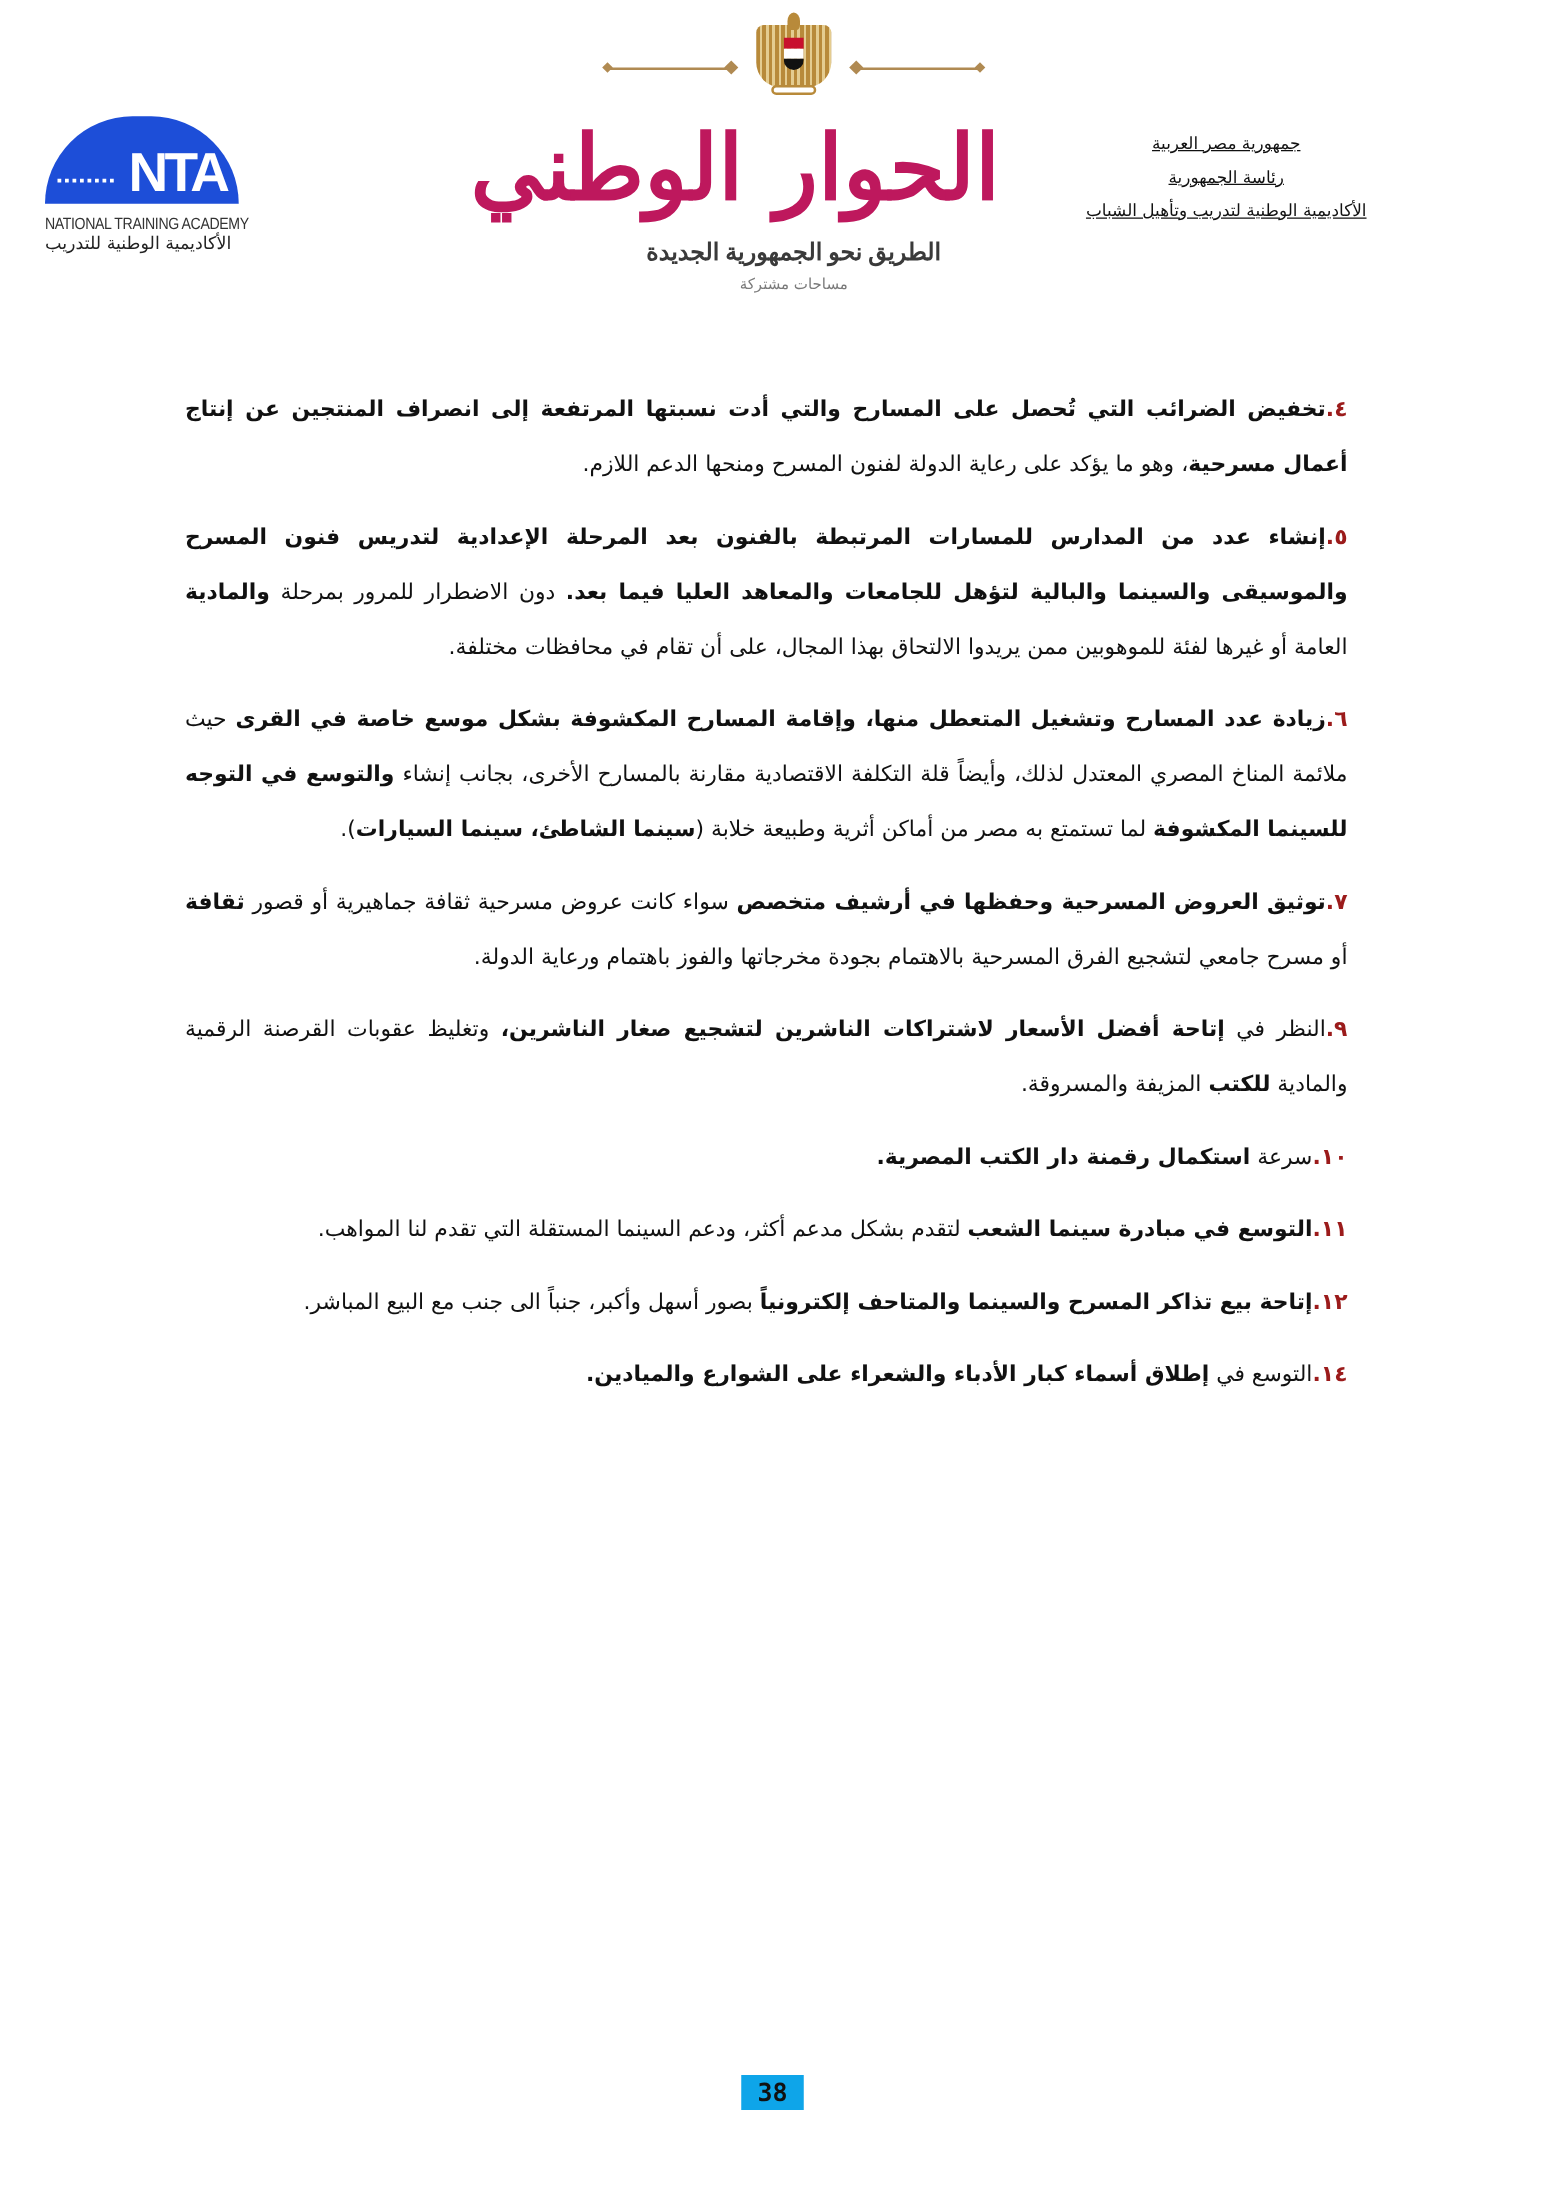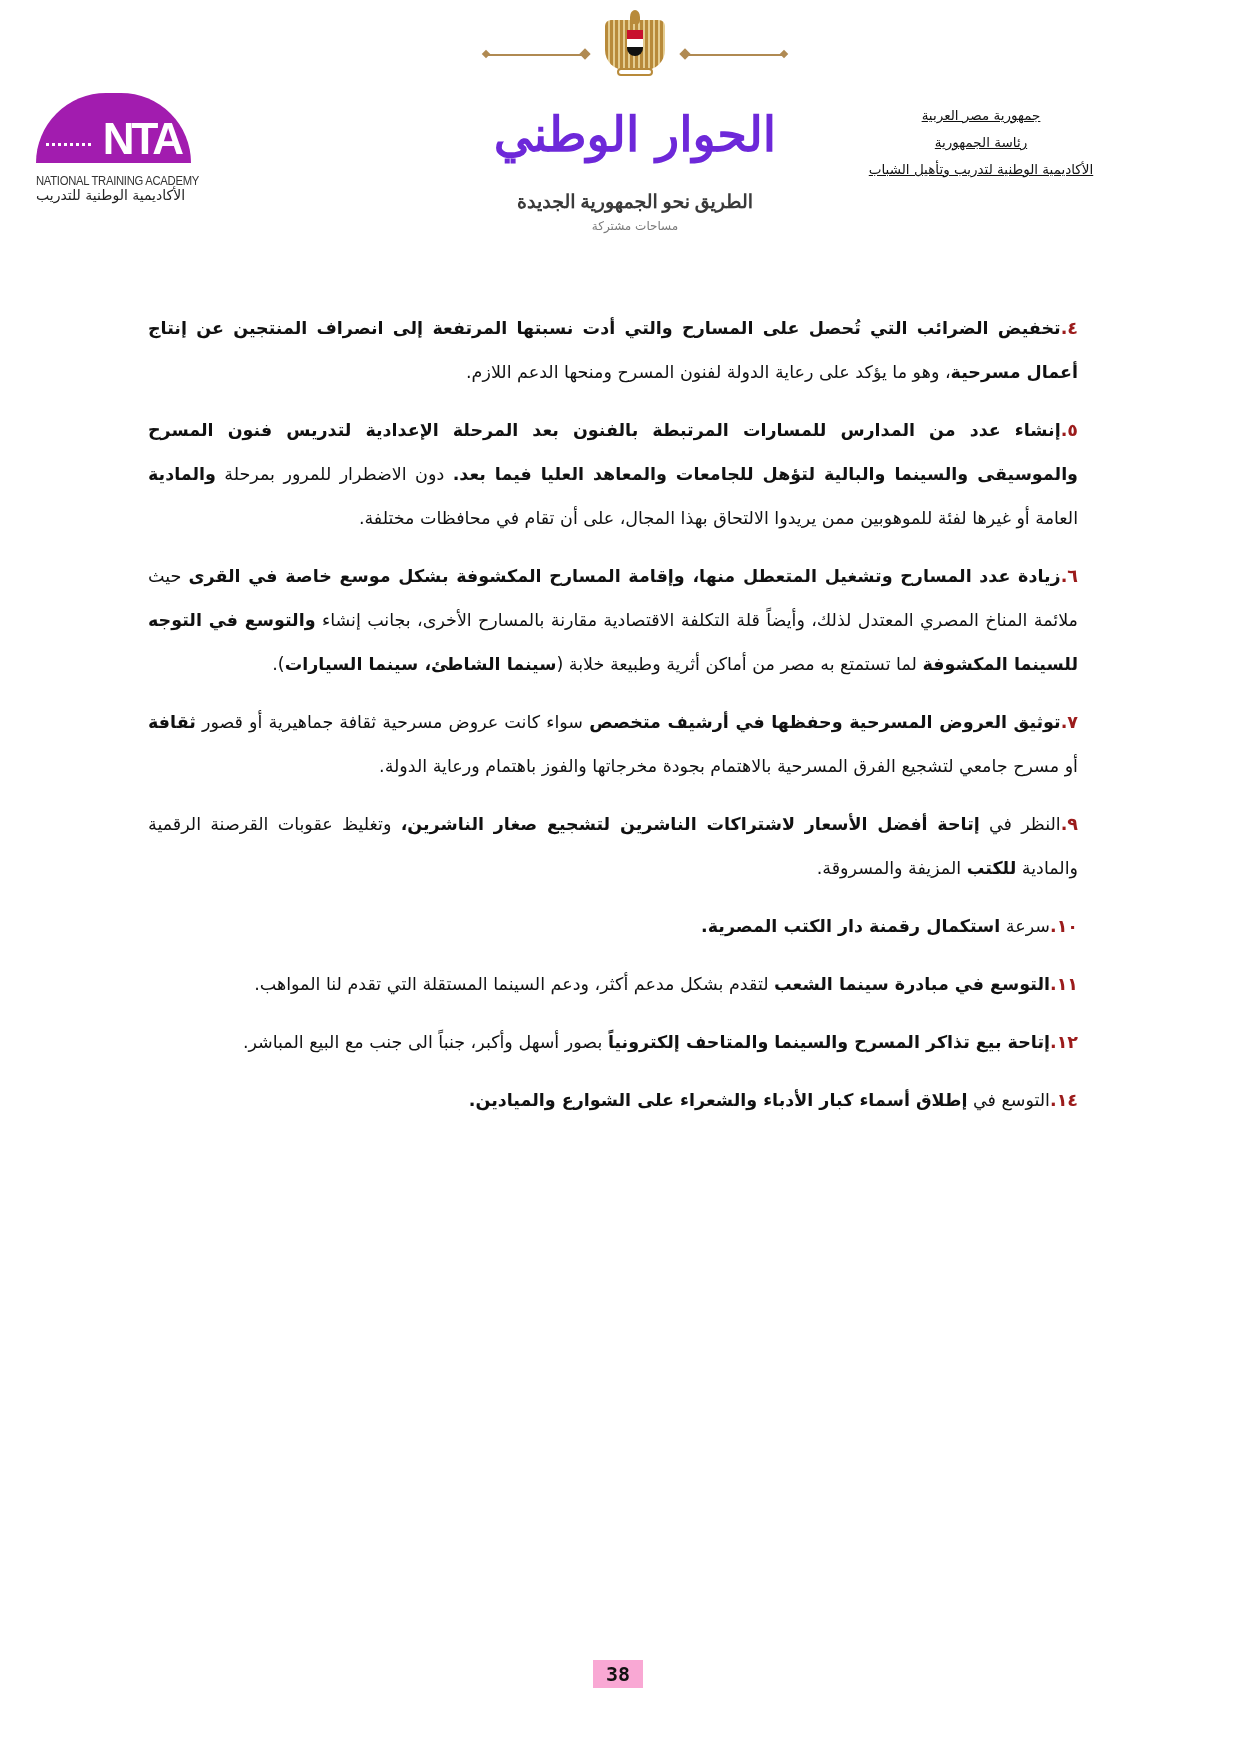--- a/index.html
+++ b/index.html
@@ -4,50 +4,50 @@
 <style>
   * { margin:0; padding:0; box-sizing:border-box; }
   html, body { width:1241px; height:1755px; background:#ffffff; }
   body { position:relative; font-family:"DejaVu Sans", sans-serif; color:#111; overflow:hidden; }
 
   
   .header-right { position:absolute; top:102px; right:90px; width:340px; text-align:center; direction:rtl; font-family:"DejaVu Sans", sans-serif; font-size:13.5px; line-height:27px; color:#111; }
   .header-right div { white-space:nowrap;text-decoration:underline; }
 
   .nta-logo { position:absolute; left:36px; top:93px; width:160px; }
-  .nta-dome { position:relative; width:155px; height:70px; background:#a21caf; border-radius:78px 78px 0 0; margin-left:0; overflow:hidden; }
+  .nta-dome { position:relative; width:155px; height:70px; background:#1d4ed8; border-radius:78px 78px 0 0; margin-left:0; overflow:hidden; }
   .nta-dome .nta-text { position:absolute; right:10px; bottom:2px; font-family:"Liberation Sans", sans-serif; font-weight:bold; font-size:44px; color:#fff; letter-spacing:-3px; line-height:44px; }
   .nta-dome .wave { position:absolute; left:10px; bottom:14px; width:45px; height:6px; border-top:3px dotted #fff; }
   .nta-en { font-family:"Liberation Sans", sans-serif; font-size:11.3px; color:#333; margin-top:10px; letter-spacing:-0.3px; white-space:nowrap; transform:scaleY(1.15); transform-origin:left top; }
   .nta-ar { font-family:"DejaVu Sans", sans-serif; font-size:14px; color:#222; direction:rtl; text-align:left; margin-top:2px; white-space:nowrap; }
 
   .center-logo { position:absolute; left:470px; top:10px; width:330px; text-align:center; }
   .eagle { position:relative; width:60px; height:70px; margin:0 auto; }
   .eagle .wings { position:absolute; left:0; top:10px; width:60px; height:50px; background:repeating-linear-gradient(90deg,#b88a3a 0 3px,#e4cc90 3px 5px); border-radius:6px 6px 20px 20px; }
   .eagle .shield { position:absolute; left:22px; top:20px; width:16px; height:26px; border-radius:0 0 8px 8px; overflow:hidden; }
   .eagle .shield span { display:block; height:33.3%; }
   .eagle .head { position:absolute; left:25px; top:0; width:10px; height:14px; background:#b88a3a; border-radius:50% 50% 30% 30%; }
   .eagle .banner { position:absolute; left:12px; top:58px; width:36px; height:8px; border:2px solid #b88a3a; border-radius:4px; background:#fff; }
   .ornament { position:absolute; top:44px; width:100px; height:2px; background:#b08a52; }
   .ornament.left { left:15px; } .ornament.right { right:15px; }
   .ornament::before, .ornament::after { content:""; position:absolute; top:-4px; width:8px; height:8px; background:#b08a52; transform:rotate(45deg); }
   .ornament.left::after { right:-4px; } .ornament.left::before { left:-2px; width:6px; height:6px; top:-3px; }
   .ornament.right::before { left:-4px; } .ornament.right::after { right:-2px; width:6px; height:6px; top:-3px; }
-  .calligraphy { font-family:"DejaVu Serif", serif; font-size:48px; font-weight:bold; color:#6d28d9; direction:rtl; line-height:100px; margin-top:4px; letter-spacing:2px; white-space:nowrap; }
+  .calligraphy { font-family:"DejaVu Serif", serif; font-size:72px; font-weight:bold; color:#be185d; direction:rtl; line-height:100px; margin-top:4px; letter-spacing:2px; white-space:nowrap; }
   .tagline { font-family:Liberation Serif, serif; font-weight:bold; font-size:19px; color:#3a3a3a; direction:rtl; margin-top:6px; white-space:nowrap; }
   .subtagline { font-family:"DejaVu Sans", sans-serif; font-size:12px; color:#7a7a7a; direction:rtl; margin-top:6px; letter-spacing:4px; white-space:nowrap; }
 
   
   .content { position:absolute; top:306px; left:148px; width:930px; direction:rtl; text-align:justify; font-family:"DejaVu Sans", sans-serif; font-size:17.5px; }
   .item { margin-bottom:14px; line-height:44px; }
   .item .num { color:#9b1b1b; font-weight:bold; }
   .item b { font-weight:bold; }
   .item.short { text-align:right; }
 
-  .page-number { position:absolute; top:1660px; left:593px; width:50px; height:28px; background:#f9a8d4; text-align:center; font-family:"DejaVu Sans Mono", monospace; font-weight:bold; font-size:20px; line-height:28px; color:#111; }
+  .page-number { position:absolute; top:1660px; left:593px; width:50px; height:28px; background:#0ea5e9; text-align:center; font-family:"DejaVu Sans Mono", monospace; font-weight:bold; font-size:20px; line-height:28px; color:#111; }
 </style>
 </head>
 <body>
 
 <div class="header-right">
   <div>جمهورية مصر العربية</div>
   <div>رئاسة الجمهورية</div>
   <div>الأكاديمية الوطنية لتدريب وتأهيل الشباب</div>
 </div>
 

